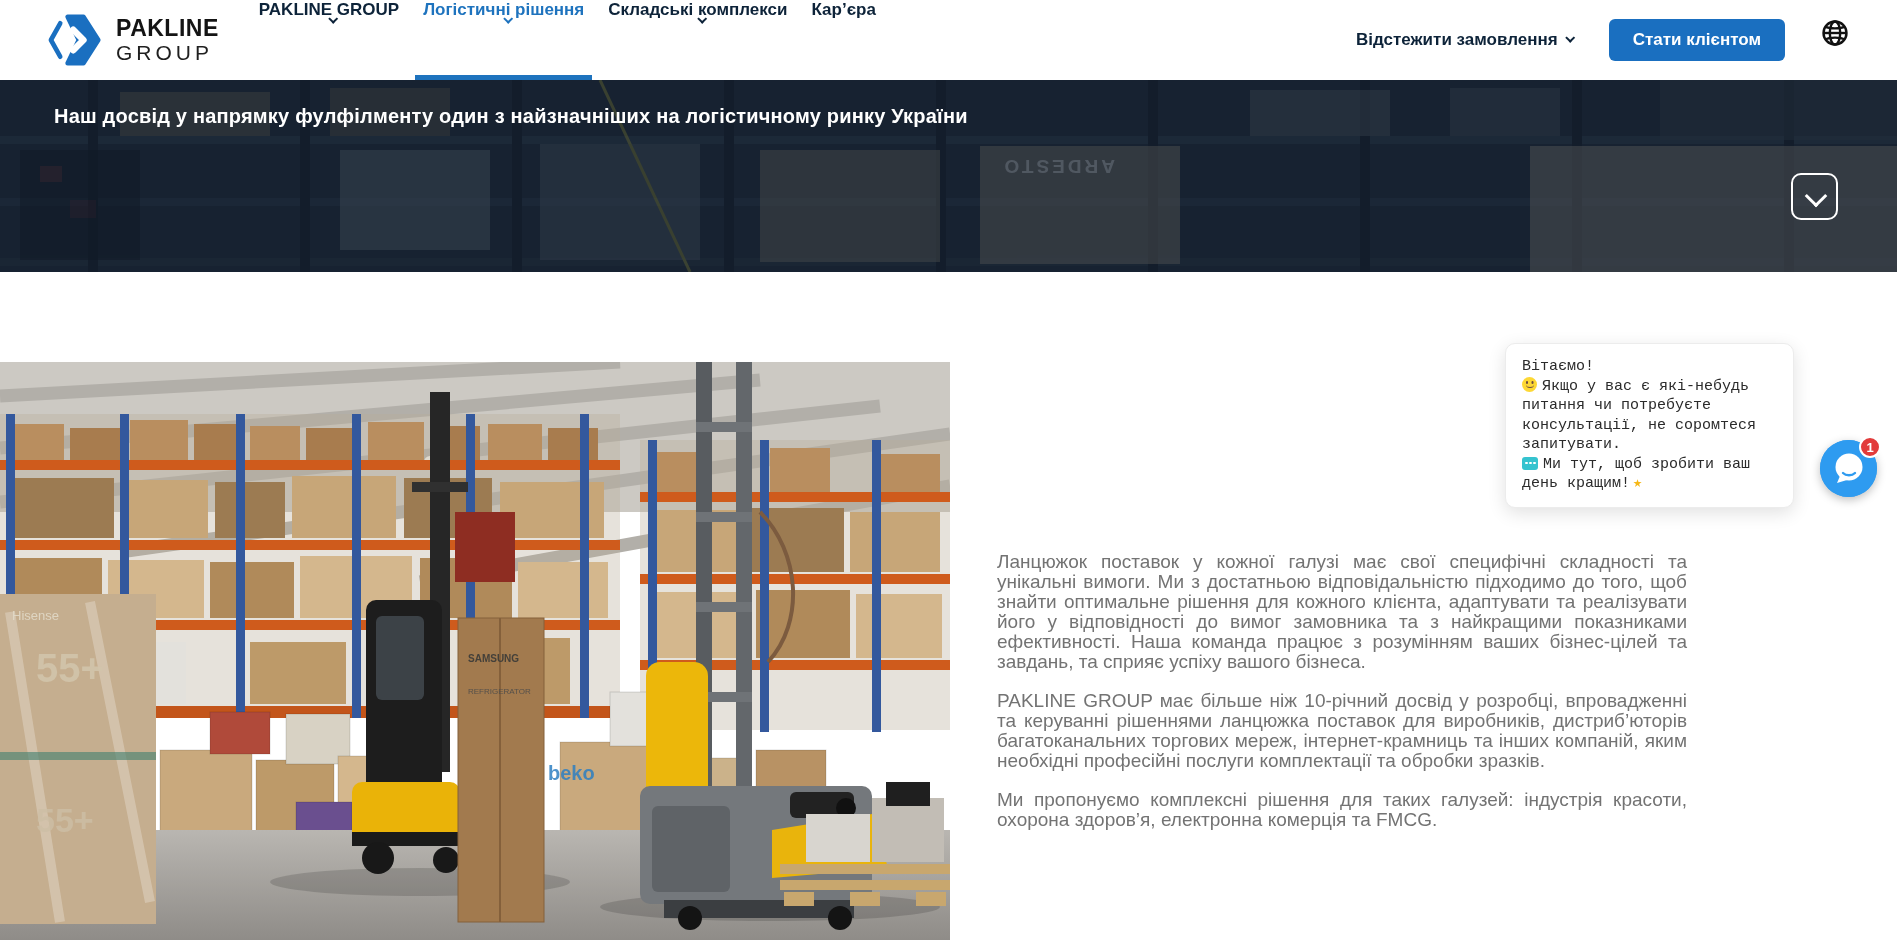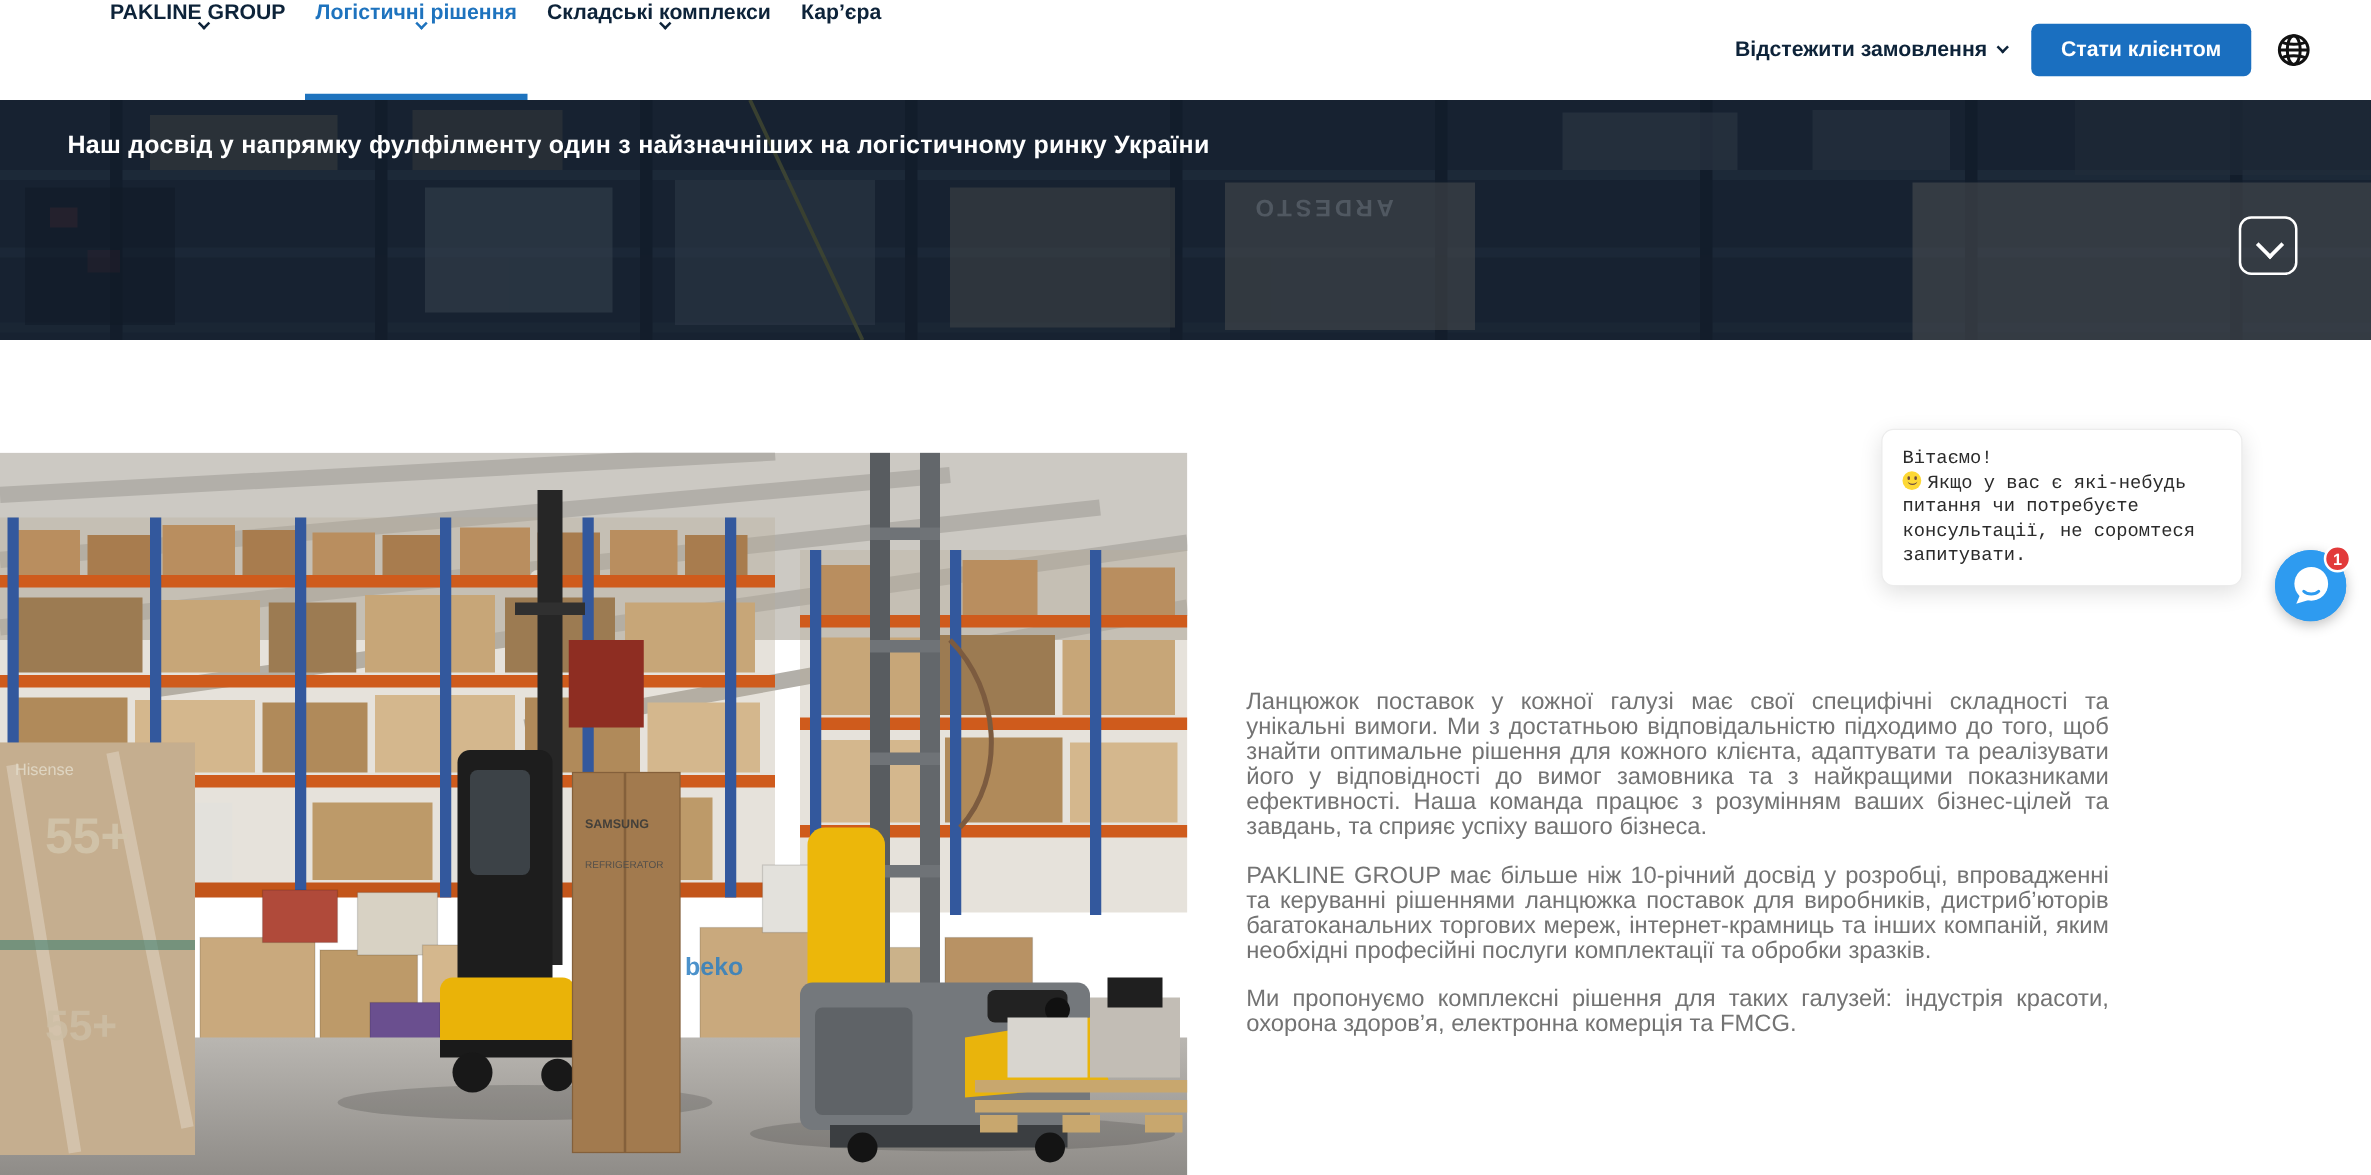--- a/index.html
+++ b/index.html
@@ -11,21 +11,21 @@
   .header { display:flex; align-items:center; height:80px; padding:0 48px 0 48px; background:#fff; position:relative; z-index:5; }
   .logo { display:flex; align-items:center; gap:12px; }
   .logo-text { line-height:1; }
   .logo-line1 { font-size:23px; font-weight:700; letter-spacing:.5px; color:#141414; }
   .logo-line2 { font-size:21px; font-weight:400; letter-spacing:4px; color:#1f1f1f; margin-top:2px; }
   .nav { display:flex; align-items:stretch; margin-left:28px; height:80px; }
   .nav-item { display:flex; align-items:center; padding:0 12px; font-size:17px; font-weight:700; color:#0d2339; cursor:pointer; position:relative; white-space:nowrap;flex-direction:column; }
   .nav-item.active { color:#1e73be; }
   .nav-item.active::after { content:""; position:absolute; left:4px; right:4px; bottom:0; height:5px; background:#1e73be; }
   .caret { display:inline-block; width:7px; height:7px; border-right:2px solid currentColor; border-bottom:2px solid currentColor; transform:rotate(45deg) translateY(-1px); margin-left:8px; margin-top:-4px; }
-  .header-right { margin-left:auto; display:flex; align-items:center; gap:20px; }
+  .header-right { margin-left:auto; display:flex; gap:36px; }
   .track-order { display:flex; align-items:center; font-size:17px; font-weight:700; color:#0d2339; cursor:pointer; white-space:nowrap; }
   .cta-btn { background:#1a6fc0; color:#fff; font-size:17px; font-weight:700; border:none; border-radius:6px; padding:11px 24px; cursor:pointer; font-family:inherit; white-space:nowrap; }
   .globe { width:28px; height:28px; cursor:pointer; }
 
   
   .hero { position:relative; height:192px; overflow:hidden; background:#1c2633; }
   .hero-bg { position:absolute; inset:0; }
   .hero-heading { position:absolute; left:54px; top:5px; z-index:2; color:#fff; font-size:20px; font-weight:700; letter-spacing:.2px;margin-top:20px; }
   .request-btn { position:absolute; left:62px; top:95px; z-index:2; width:195px; height:46px; display:flex; align-items:center; justify-content:center; gap:12px; border:2px solid #fff; border-radius:9px; background:transparent; color:#fff; font-size:18px; font-weight:700; font-family:inherit; cursor:pointer; }
   .circle-arrow { width:30px; height:30px; border:2px solid #fff; border-radius:50%; position:relative; flex:0 0 auto; }
@@ -51,20 +51,31 @@
   .emoji-star { color:#f6b818; font-size:15px; margin-left:3px; }
   .chat-bubble { position:absolute; left:1820px; top:440px; width:57px; height:57px; border-radius:50%; background:#2e9bf0; z-index:6; cursor:pointer; box-shadow:0 3px 10px rgba(0,0,0,.25); }
   .chat-badge { position:absolute; right:-4px; top:-4px; min-width:22px; height:22px; border-radius:50%; background:#e23b3b; color:#fff; font-size:13px; font-weight:700; display:flex; align-items:center; justify-content:center; border:2px solid #fff; }
 </style>
 </head>
 <body>
 
 <div id="app">
 
   <div class="header">
+    <div class="logo">
+      <svg class="logo-mark" width="56" height="52" viewBox="0 0 60 56">
+        <polyline points="13,10 3,28 13,46" fill="none" stroke="#1a6fc0" stroke-width="5" stroke-linecap="round" stroke-linejoin="round"></polyline>
+        <polygon points="21,3 38,3 54,28 38,53 21,53 33,28" fill="#1a6fc0" stroke="#1a6fc0" stroke-width="5" stroke-linejoin="round"></polygon>
+        <polyline points="27,17 38,28 27,39" fill="none" stroke="#fff" stroke-width="7" stroke-linecap="round" stroke-linejoin="round"></polyline>
+      </svg>
+      <div class="logo-text">
+        <div class="logo-line1">PAKLINE</div>
+        <div class="logo-line2">GROUP</div>
+      </div>
+    </div>
 
     <nav class="nav">
       <div class="nav-item">
           <span>PAKLINE GROUP</span>
           <span class="caret"></span>
         </div>
       <div class="nav-item active">
           <span>Логістичні рішення</span>
           <span class="caret"></span>
         </div>
@@ -322,20 +333,21 @@
     <div class="text-col">
       <p>Ланцюжок поставок у кожної галузі має свої специфічні складності та унікальні вимоги. Ми з достатньою відповідальністю підходимо до того, щоб знайти оптимальне рішення для кожного клієнта, адаптувати та реалізувати його у відповідності до вимог замовника та з найкращими показниками ефективності. Наша команда працює з розумінням ваших бізнес-цілей та завдань, та сприяє успіху вашого бізнеса.</p>
       <p>PAKLINE GROUP має більше ніж 10-річний досвід у розробці, впровадженні та керуванні рішеннями ланцюжка поставок для виробників, дистриб’юторів багатоканальних торгових мереж, інтернет-крамниць та інших компаній, яким необхідні професійні послуги комплектації та обробки зразків.</p>
       <p>Ми пропонуємо комплексні рішення для таких галузей: індустрія красоти, охорона здоров’я, електронна комерція та FMCG.</p>
     </div>
   </div>
 
   <div class="chat-card">
     <p class="chat-line">Вітаємо!</p>
     <p class="chat-line"><span class="emoji emoji-smile"></span><span>Якщо у вас є які-небудь питання чи потребуєте консультації, не соромтеся запитувати.</span></p>
+    <p class="chat-line"><span class="emoji emoji-chat"></span><span>Ми тут, щоб зробити ваш день кращим!</span><span class="emoji-star">★</span></p>
   </div>
 
   <div class="chat-bubble">
     <svg width="57" height="57" viewBox="0 0 57 57">
       <circle cx="28.5" cy="28.5" r="28.5" fill="#2e9bf0"></circle>
       <circle cx="29" cy="27" r="13.5" fill="#fff"></circle>
       <path d="M20 36 L17 43 L27 40 Z" fill="#fff"></path>
       <path d="M23 33 C26 36, 32 36, 35 33" stroke="#2e9bf0" stroke-width="2.4" fill="none" stroke-linecap="round"></path>
     </svg>
     <span class="chat-badge">1</span>

